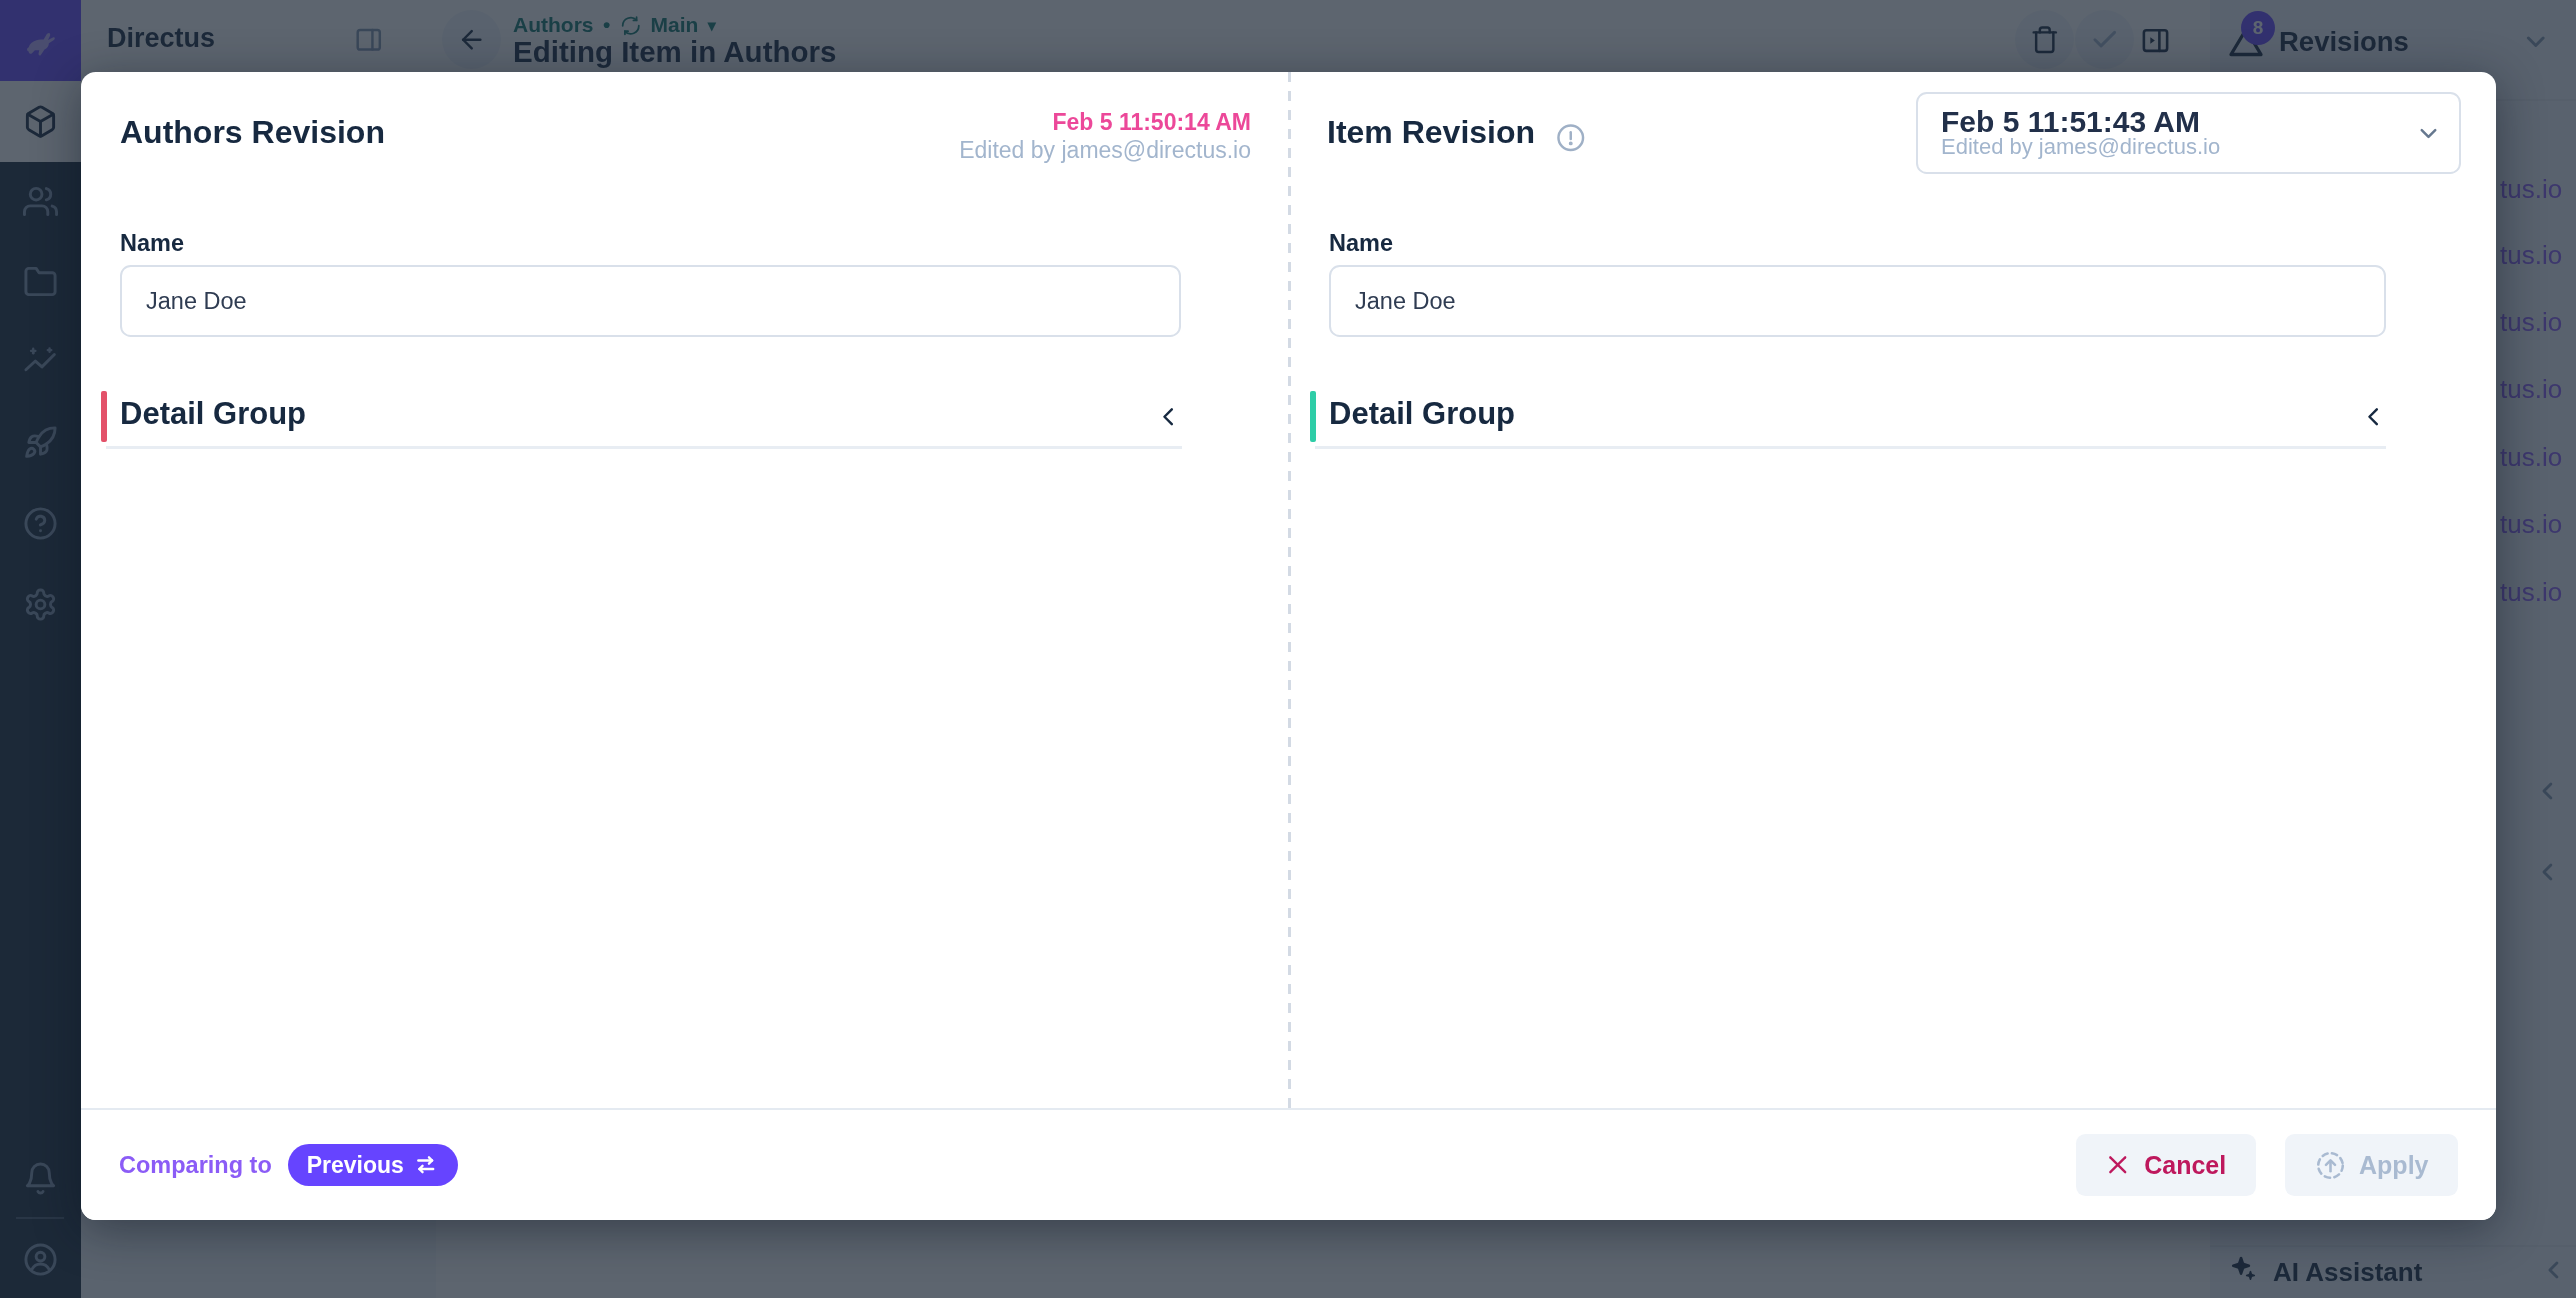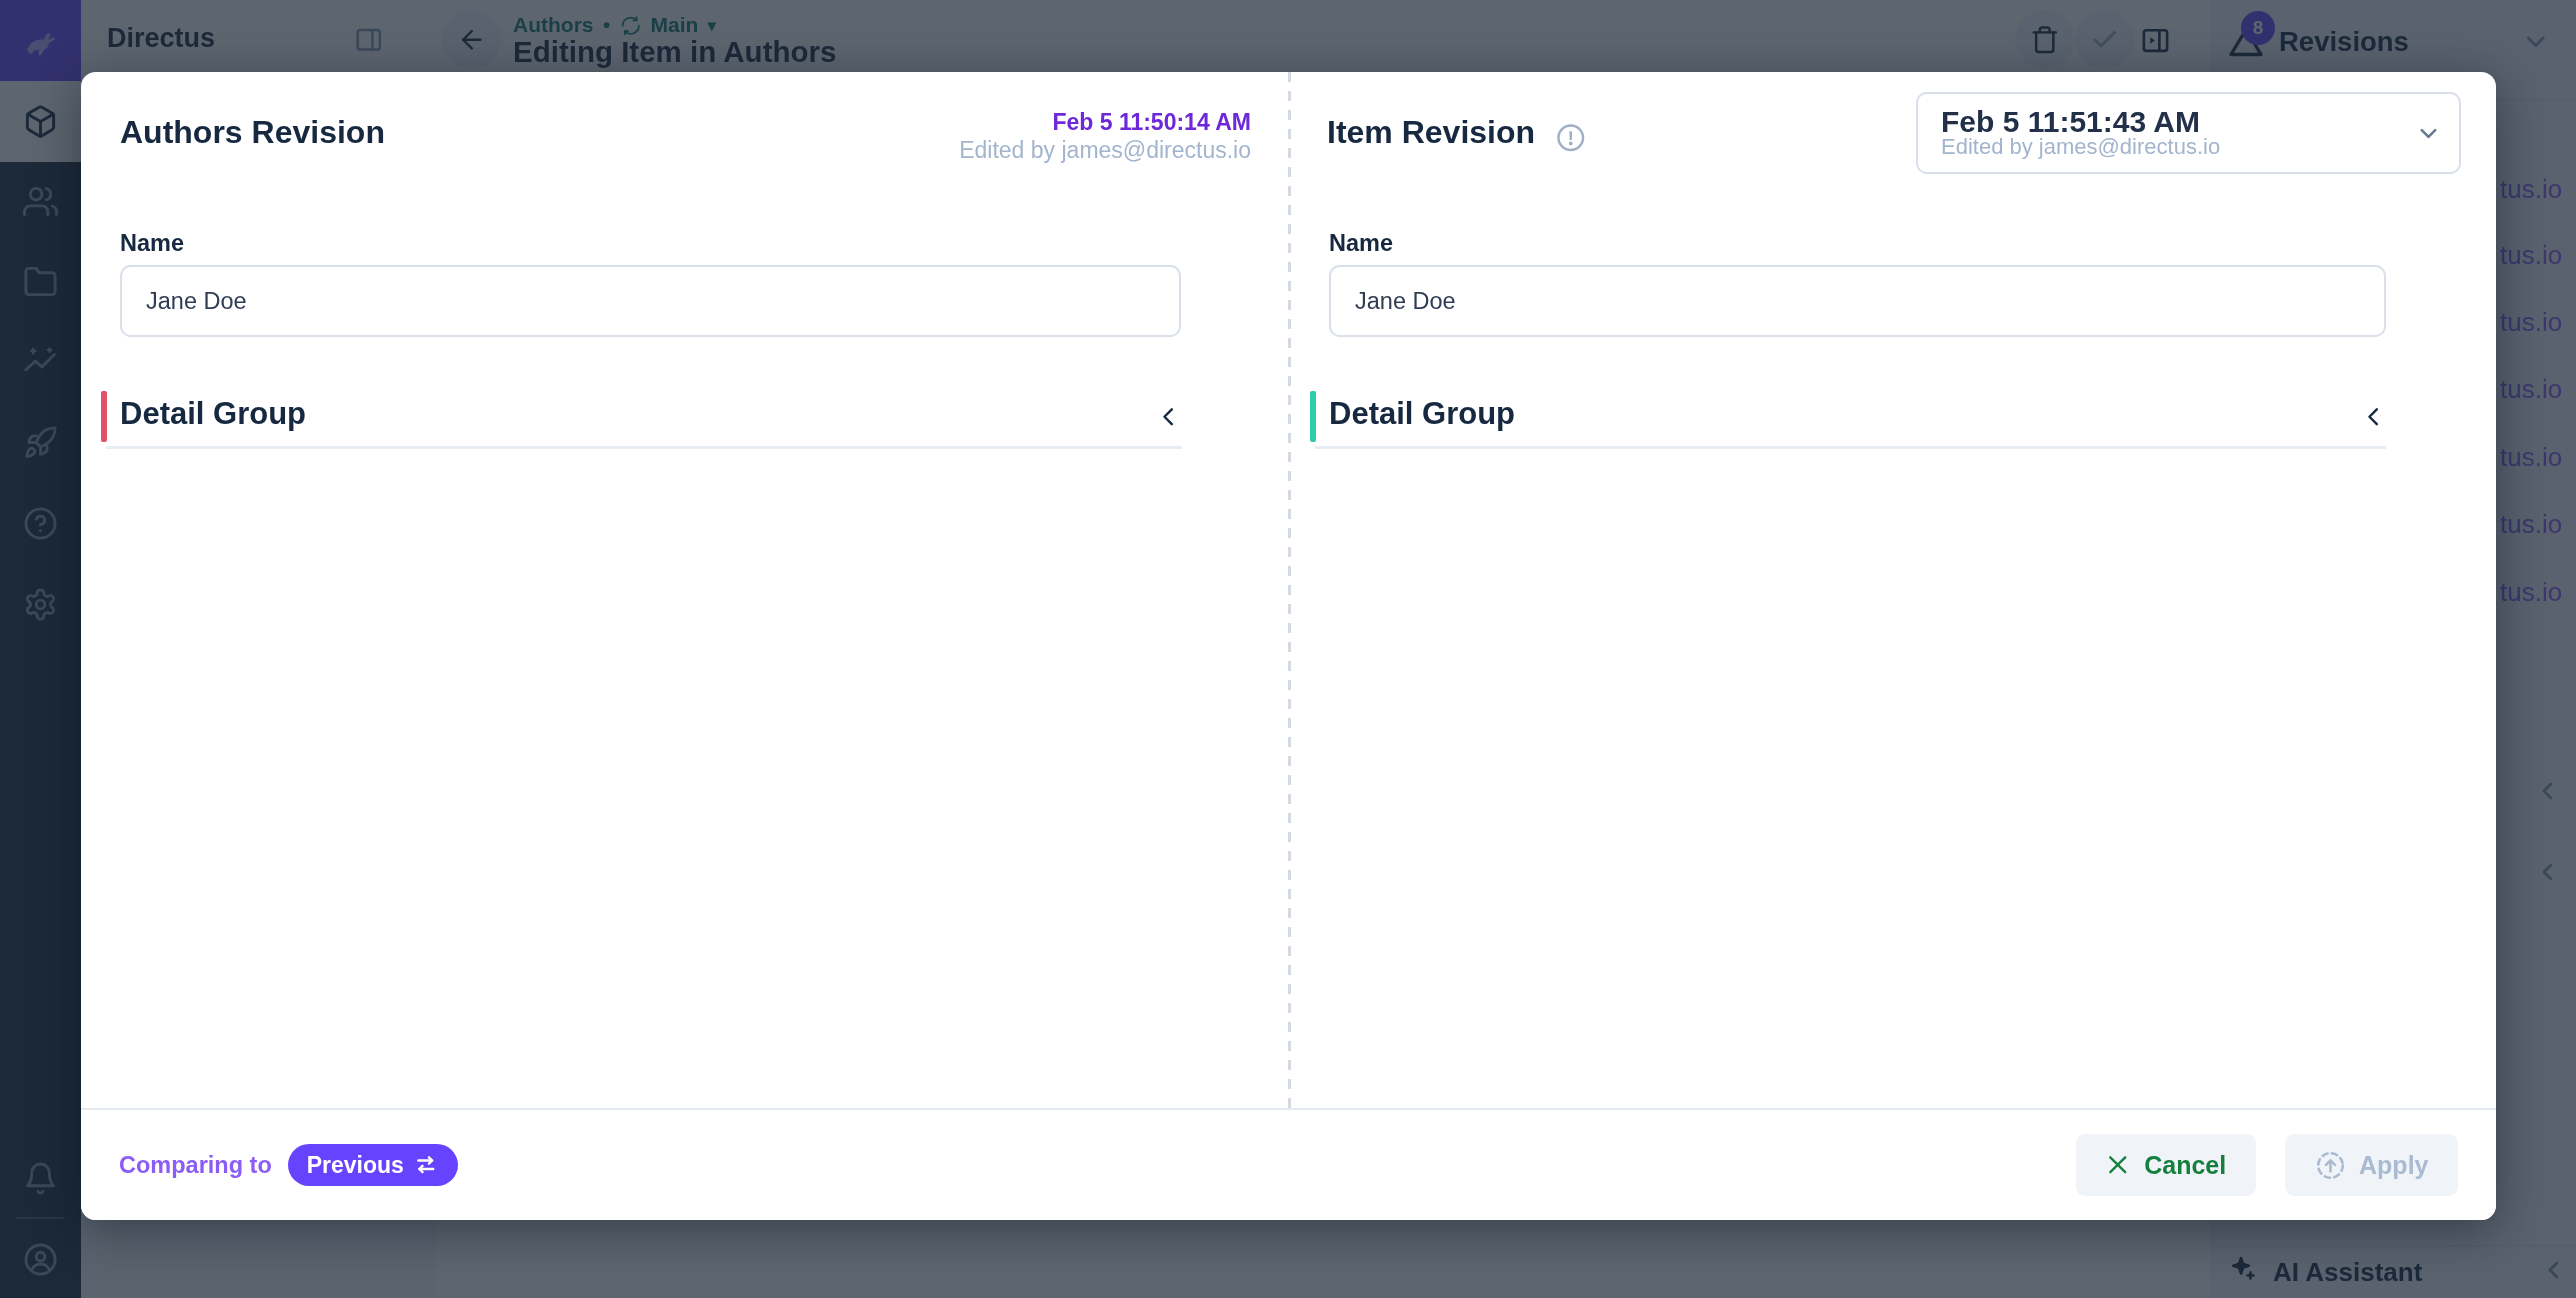--- a/index.html
+++ b/index.html
@@ -41,21 +41,21 @@
   .ai-chevron{left:2540px;top:1256px;color:#8196B1;}
 
   .dim-overlay{left:0;top:0;width:2576px;height:1299px;background:rgba(30,41,56,0.72);}
 
   
   .modal{left:81px;top:72px;width:2415px;height:1148px;background:#fff;border-radius:14.8px;
     box-shadow:0 9.4px 47px rgba(8,18,32,0.45);}
   .pane-heading{font-size:32px;font-weight:700;color:#172940;line-height:40px;}
   .head-left{left:39px;top:40px;width:1131px;display:flex;justify-content:space-between;}
   .meta{ text-align:right;margin-top:-4px;}
-  .meta .ts{font-size:23px;font-weight:600;color:#6d28d9;line-height:28px;}
+  .meta .ts{font-size:23px;font-weight:600;color:#ec4899;line-height:28px;}
   .meta .by{font-size:23px;font-weight:500;color:#A2B5CD;line-height:28px;}
   .head-right{left:1246px;top:40px;display:flex;align-items:flex-end;gap:21px;}
   .info-icon{color:#9FB0C6;margin-top:2.7px;}
   .rev-select{left:1835px;top:20px;width:541px;height:78px;border:2px solid #D9E0EA;border-radius:10.7px;background:#fff;}
   .rev-select .ts{position:absolute;left:23px;top:10.7px;font-size:30px;font-weight:600;color:#22304A;}
   .rev-select .by{position:absolute;left:23px;top:40px;font-size:22px;font-weight:500;color:#A2B5CD;}
   .rev-select .chev{position:absolute;right:17.4px;top:25.5px;color:#66788F;}
 
   .field-label{font-size:23.5px;font-weight:600;color:#172940;}
   .name-input{height:72px;border:2px solid #D9E0EA;border-radius:10.7px;background:#fff;
@@ -76,21 +76,21 @@
 
   .modal-footer{left:0;top:1036px;width:2415px;height:112px;border-top:2px solid #E4EAF1;
     display:flex;align-items:center;justify-content:space-between;padding:0 38px;box-sizing:border-box;border-radius:0 0 14.8px 14.8px;background:#fff;}
   .foot-left{display:flex;align-items:center;gap:16px;}
   .comparing-label{font-size:23.5px;font-weight:600;color:#8b5cf6;}
   .compare-pill{display:flex;align-items:center;gap:9.4px;height:42px;padding:0 19px;border-radius:21.5px;
     background:#6644FF;color:#fff;font-size:23px;font-weight:600;border:none;cursor:pointer;font-family:inherit;}
   .foot-right{display:flex;align-items:center;gap:29.5px;}
   .btn{display:flex;align-items:center;justify-content:center;gap:13.4px;height:62px;border:none;border-radius:9.4px;
     background:#F0F4F9;font-size:25px;font-weight:600;font-family:inherit;cursor:pointer;padding:0 29.5px;}
-  .btn.cancel{color:#15803d;text-align:right;}
+  .btn.cancel{color:#be185d;text-align:right;}
   .btn.apply{color:#A9BAD1;cursor:default;}
 
   svg{display:block;}
 </style>
 </head>
 <body>
 
 <div class="screen">
 
   <div class="abs module-bar"></div>

